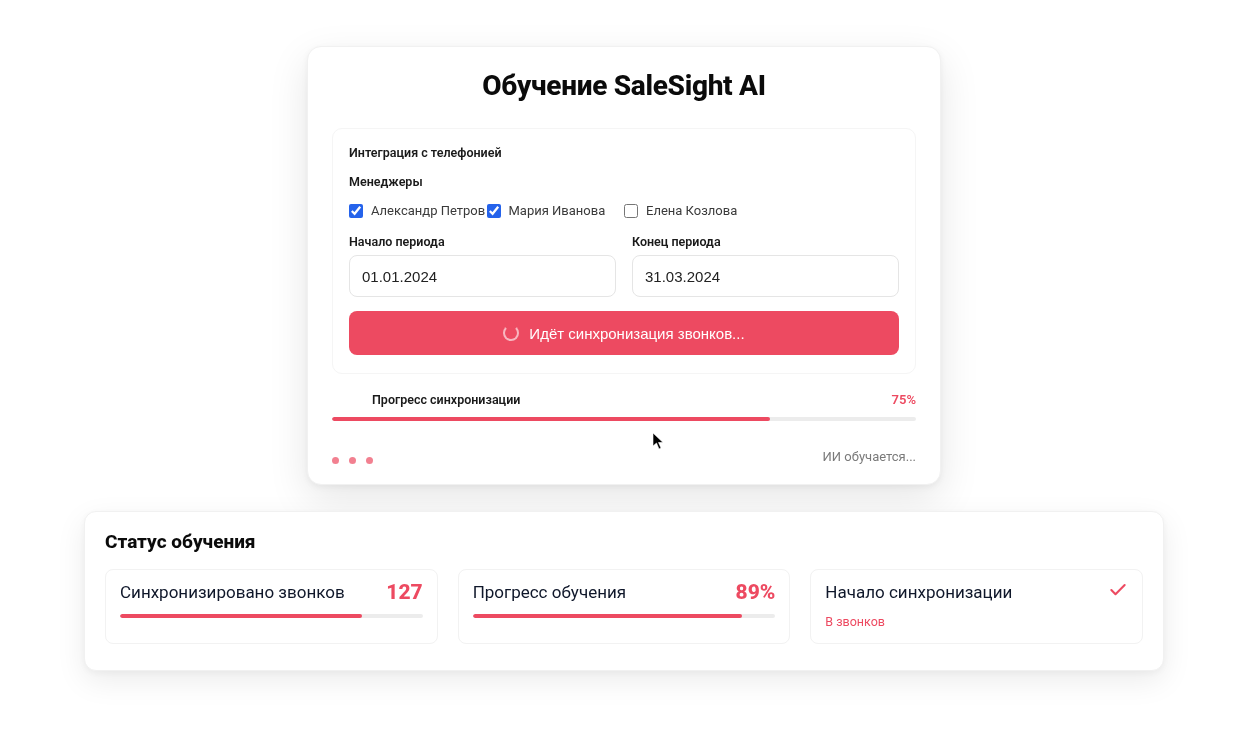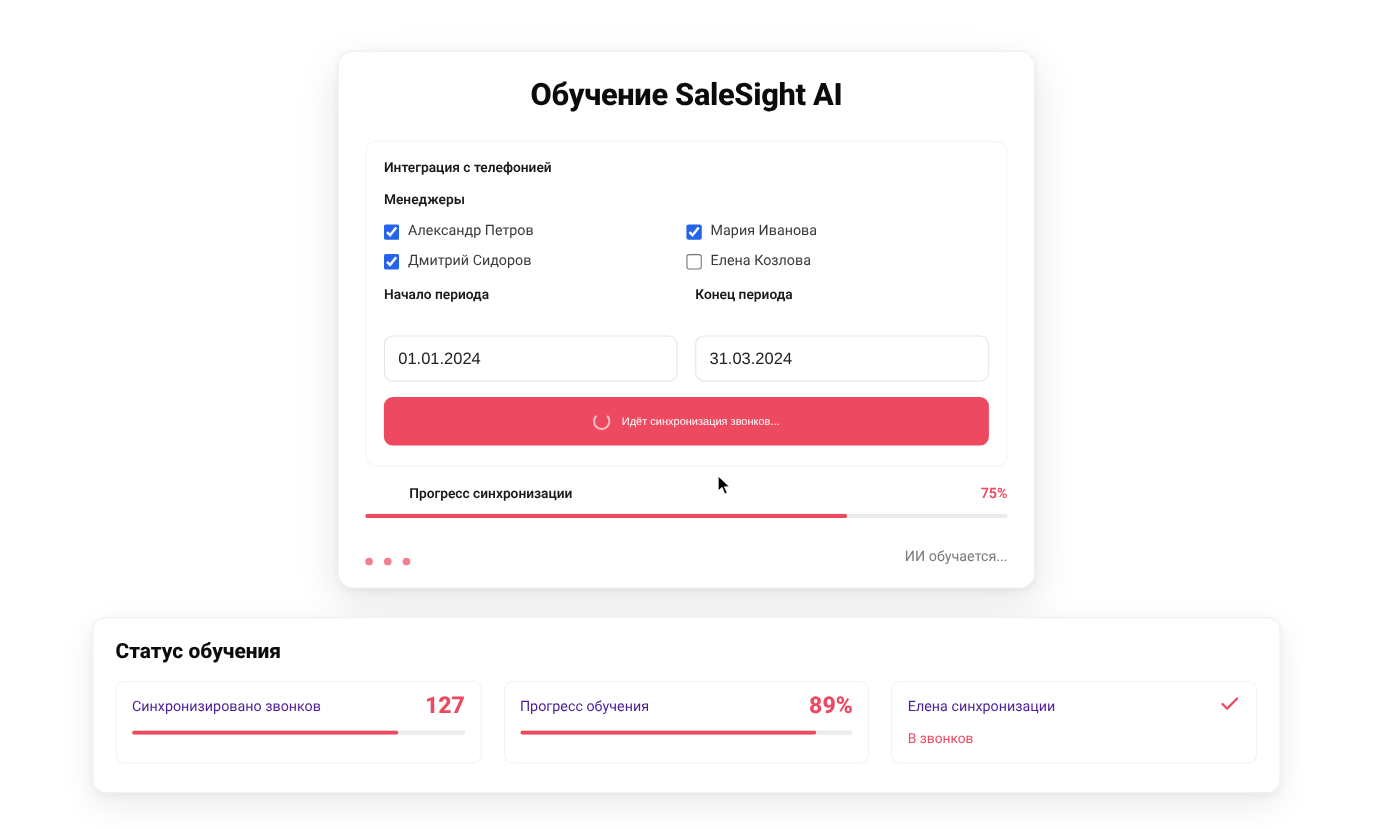--- a/index.html
+++ b/index.html
@@ -53,21 +53,21 @@
       font-weight: 600;
       padding: 3px 6px;
       border: 1px solid #bdbdbd;
       border-radius: 4px;
       background: linear-gradient(#f6f6f6, #e7e7e7);
     }
 
     .managers-grid {
       margin-top: 14px;
       display: grid;
-      grid-template-columns: 1fr 1fr;
+      grid-template-columns: 1fr 1fr 1fr 1fr;
       row-gap: 12px;
     }
     .manager-item {
       display: flex;
       align-items: center;
       gap: 8px;
       font-size: 13px;
       color: #3a3a3a;
     }
     .manager-item input[type="checkbox"] { width: 14px; height: 14px; accent-color: #2563eb; }
@@ -79,32 +79,31 @@
       column-gap: 16px;
     }
     .date-input {
       width: 100%;
       height: 42px;
       border: 1px solid #e5e5e5;
       border-radius: 8px;
       font-size: 15px;
       padding: 0 12px;
       color: #222;
-      margin-top: 23px;
     }
 
     .sync-button {
       margin-top: 14px;
       width: 100%;
       height: 44px;
       border: none;
       border-radius: 8px;
       background: #ed4a61;
       color: #fff;
-      font-size: 10px;
+      font-size: 15px;
       font-weight: 500;
       cursor: pointer;
       display: flex;
       align-items: center;
       justify-content: center;
       gap: 10px;
     }
     .spinner-icon {
       width: 16px; height: 16px;
       border: 2px solid rgba(255,255,255,0.6);
@@ -156,21 +155,21 @@
       display: grid;
       grid-template-columns: 1fr 1fr 1fr;
       column-gap: 20px;
     }
     .stat {
       border: 1px solid #f2f2f2;
       border-radius: 8px;
       padding: 10px 14px 14px 14px;
     }
     .stat-head { display: flex; justify-content: space-between; align-items: center; height: 24px; }
-    .stat-label { font-size: 13px; color: #4c1d95; text-align: right; }
+    .stat-label { font-size: 17px; color: #0f172a; text-align: right; }
     .stat-value { font-size: 21px; font-weight: 800; color: #ed4a61; }
     .stat-bar { margin-top: 10px; width: 100%; height: 4px; background: #ececec; border-radius: 2px; overflow: hidden; }
     .stat-fill { height: 100%; background: #ed4a61; border-radius: 2px; }
     .stat-sub { margin-top: 10px; font-size: 12.5px; color: #ed4a61; }
 
     .check-icon { color: #ed4a61; }
 
     
     .cursor {
       position: absolute;
@@ -194,24 +193,20 @@
     <div class="managers-grid">
       <label class="manager-item">
         <input type="checkbox" id="mgr0" checked="" style="">
         <span>Александр Петров</span>
       </label>
       <label class="manager-item">
         <input type="checkbox" id="mgr1" checked="" style="">
         <span>Мария Иванова</span>
       </label>
       <label class="manager-item">
-        <input type="checkbox" id="mgr2" checked="" style="">
-        <span>Дмитрий Сидоров</span>
-      </label>
-      <label class="manager-item">
         <input type="checkbox" id="mgr3" style="">
         <span>Елена Козлова</span>
       </label>
     </div>
 
     <div class="dates-row">
       <div>
         <label class="field-label">Начало периода</label>
         <input class="date-input" value="01.01.2024" style="">
       </div>
@@ -266,21 +261,21 @@
         <span class="stat-label">Прогресс обучения</span>
         <span class="stat-value">89%</span>
       </div>
       <div class="stat-bar">
         <div class="stat-fill" id="prog-fill" style="width: 89%;"></div>
       </div>
     </div>
 
     <div class="stat">
       <div class="stat-head">
-        <span class="stat-label">Елена синхронизации</span>
+        <span class="stat-label">Начало синхронизации</span>
         <span class="check-icon">
           <svg width="20" height="20" viewBox="0 0 24 24" fill="none" stroke="currentColor" stroke-width="2.5" stroke-linecap="round" stroke-linejoin="round">
               <polyline points="20 6 9 17 4 12"></polyline>
             </svg>
         </span>
       </div>
       <div class="stat-sub">В звонков</div>
     </div>
 
   </div>

